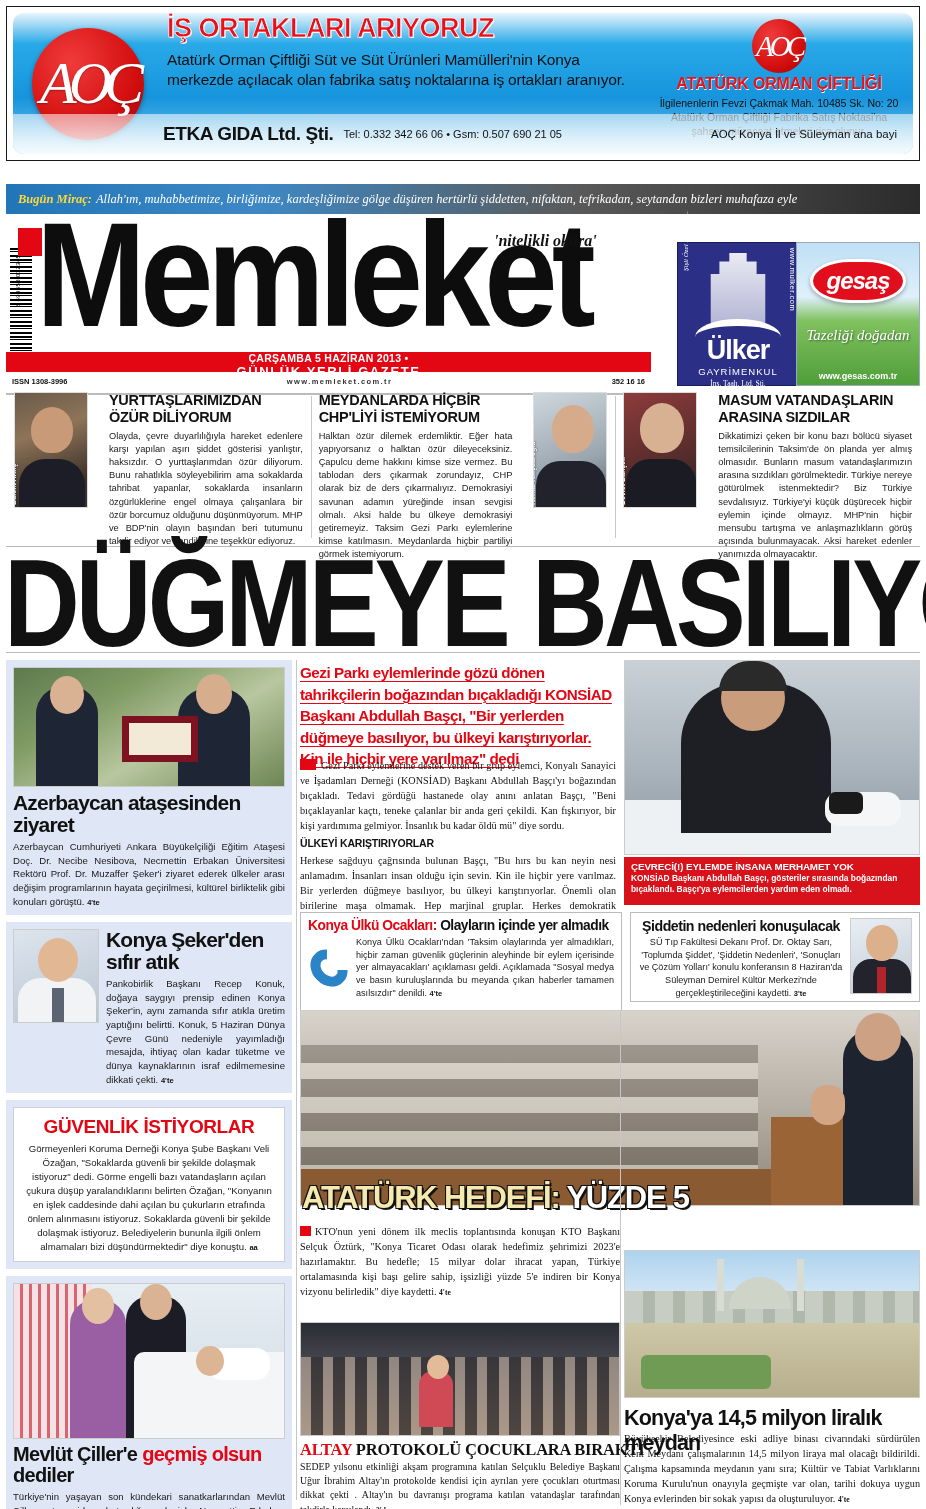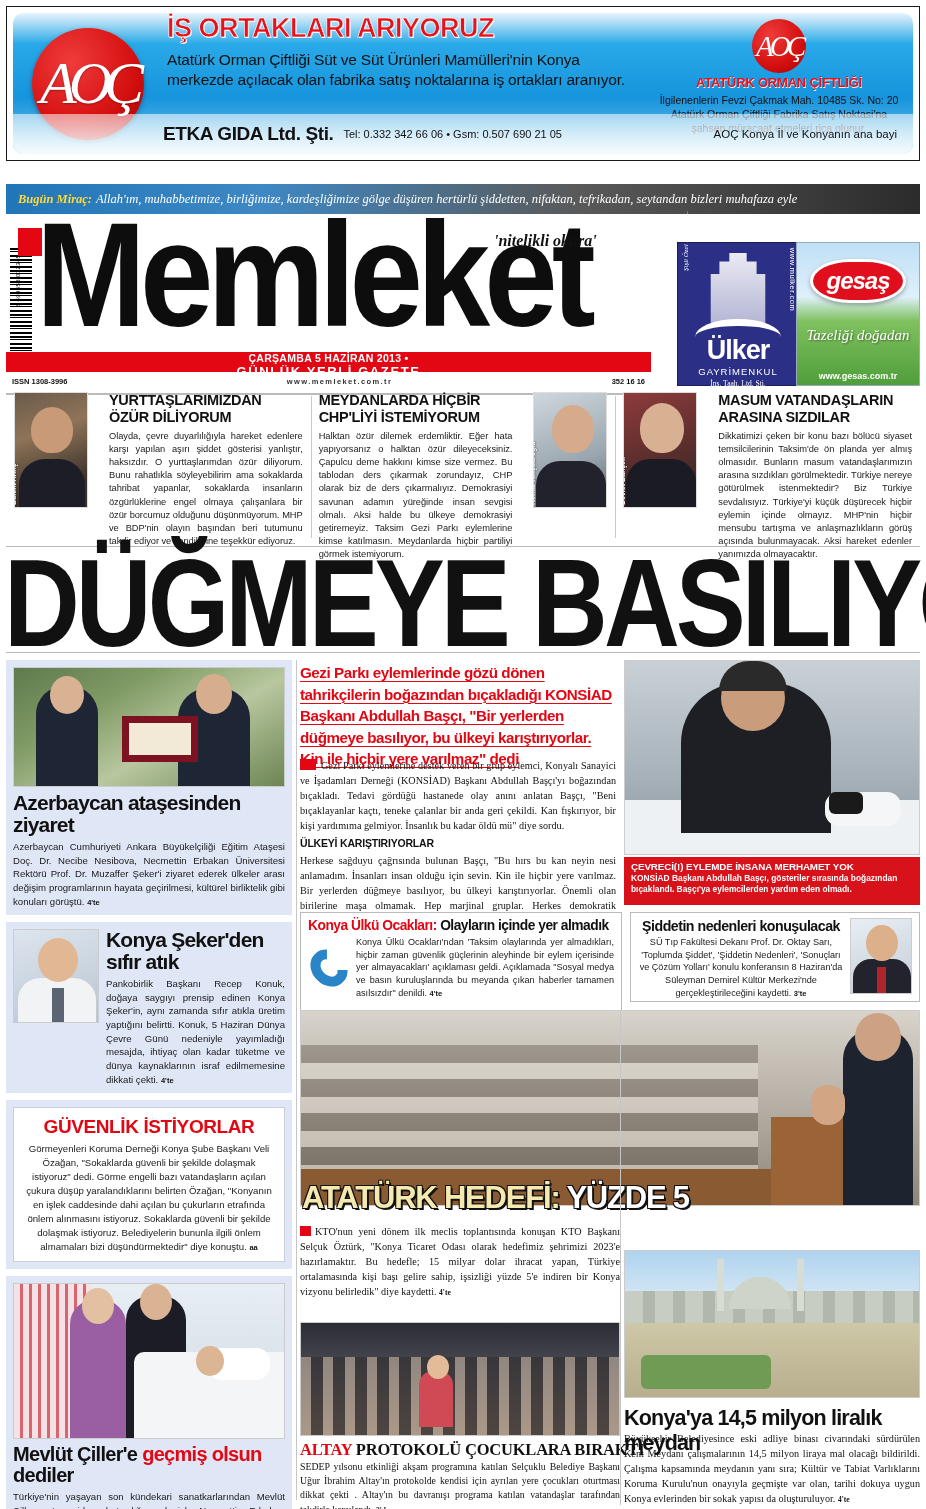--- a/index.html
+++ b/index.html
@@ -48,21 +48,21 @@
     margin-bottom: 6px;
   }
   .ad-body { color:#111; font-size:15.5px; line-height:1.32; letter-spacing:-0.2px;}
   .ad-right { width: 262px; padding: 6px 10px 0 4px; text-align:center; }
   .aoc-small {
     width:54px; height:54px; border-radius:50%; margin:0 auto 2px;
     background: radial-gradient(circle at 35% 30%, #f03b3b, #d40f0f 60%, #a80000);
     display:flex; align-items:center; justify-content:center;
   }
   .aoc-small span { color:#fff; font-family:"Liberation Serif", serif; font-size:29px; font-style:italic; letter-spacing:-4px;}
-  .aoc-name { color:#e8111a; font-size:13px; font-weight:bold; letter-spacing:-0.2px; margin-bottom:3px;
+  .aoc-name { color:#e8111a; font-size:16px; font-weight:bold; letter-spacing:-0.2px; margin-bottom:3px;
       text-shadow: 0.5px 0.5px 0 rgba(255,255,255,.9);}
   .aoc-addr { color:#111; font-size:10.5px; line-height:1.35; }
   .ad-footer {
     position:absolute; left:0; right:0; bottom:0; height: 40px;
     background: linear-gradient(180deg, rgba(255,255,255,.55), rgba(255,255,255,.92));
     border-radius: 0 0 10px 10px;
     display:flex; align-items:center; padding: 0 16px 0 150px;
   }
   .etka { font-size:19px; font-weight:bold; color:#111; letter-spacing:-0.4px;}
   .etka-tel { font-size:11px; color:#111; margin-left:10px; }
@@ -339,21 +339,21 @@
       <div class="ad-right">
         <div class="aoc-small">
           <span>AOÇ</span>
         </div>
         <div class="aoc-name">ATATÜRK ORMAN ÇİFTLİĞİ</div>
         <div class="aoc-addr">İlgilenenlerin Fevzi Çakmak Mah. 10485 Sk. No: 20 Atatürk Orman Çiftliği Fabrika Satış Noktasi'na şahsen müracaat etmeleri rica olunur.</div>
       </div>
       <div class="ad-footer">
         <span class="etka">ETKA GIDA Ltd. Şti.</span>
         <span class="etka-tel">Tel: 0.332 342 66 06 • Gsm: 0.507 690 21 05</span>
-        <span class="aoc-bayi">AOÇ Konya İl ve Konyanın ana bayi</span>
+        <span class="aoc-bayi">AOÇ Konya İl ve Süleyman ana bayi</span>
       </div>
     </div>
   </div>
 
   <div class="mirac-bar">
     <span class="mirac-bold">Bugün Miraç:</span>
     <span class="mirac-rest">Allah'ım, muhabbetimize, birliğimize, kardeşliğimize gölge düşüren hertürlü şiddetten, nifaktan, tefrikadan, seytandan bizleri muhafaza eyle</span>
   </div>
 
   <div class="masthead">

